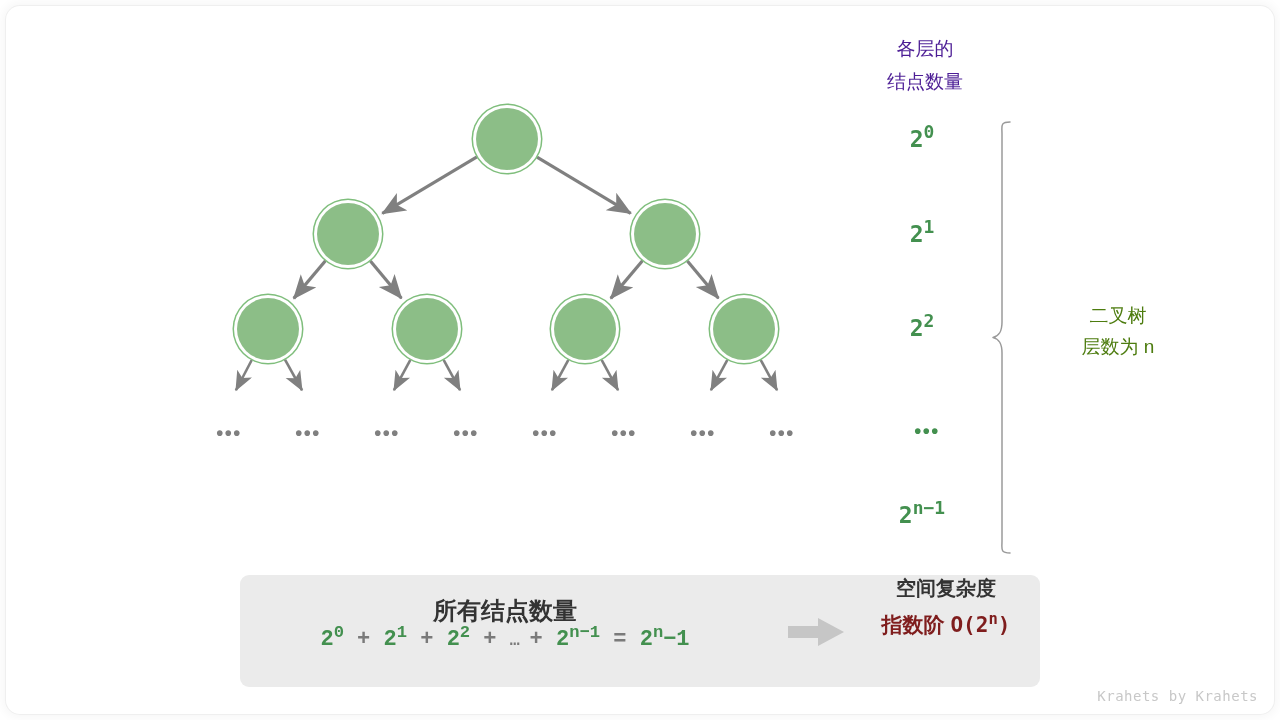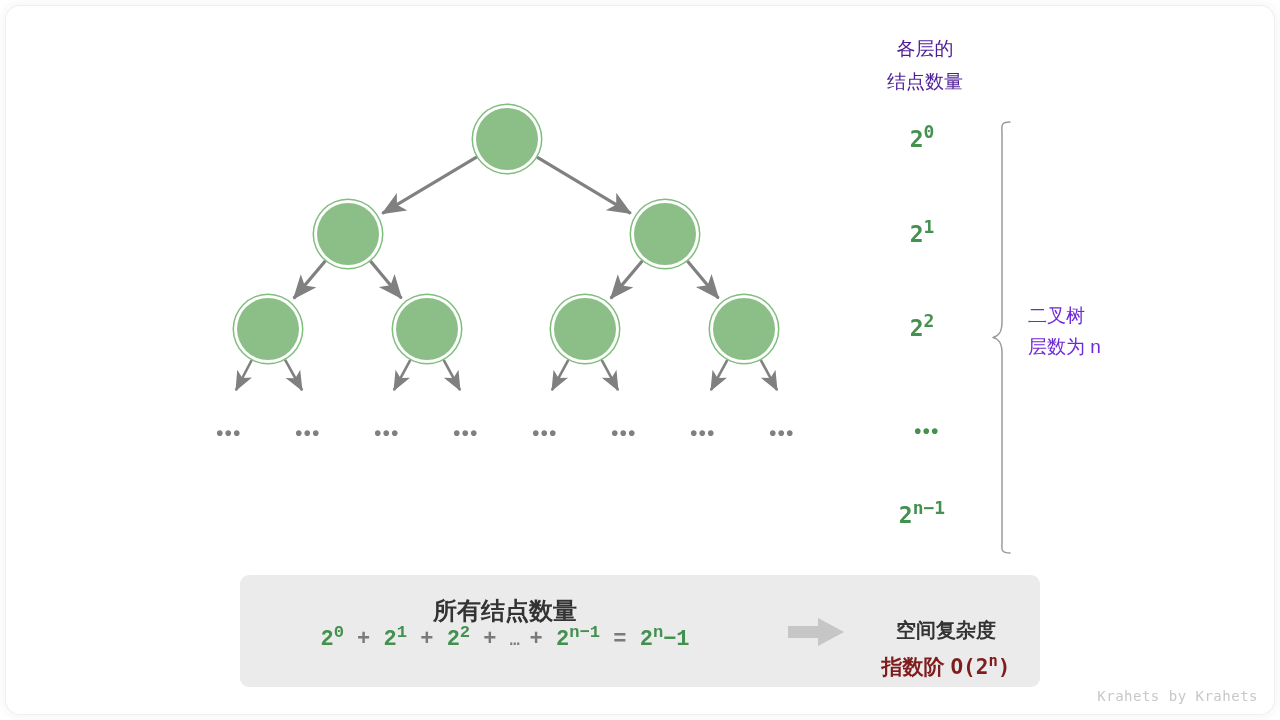--- a/index.html
+++ b/index.html
@@ -111,21 +111,22 @@
     width: 30px;
     height: 435px;
   }
 
   
   #tree-note {
     position: absolute;
     left: 1028px;
     top: 300px;
     width: 180px;
-    color: #6d28d9;
+    text-align: center;
+    color: #4d7c0f;
     font-size: 19px;
     line-height: 31px;
     font-family: "Liberation Sans", "DejaVu Sans", sans-serif;
   }
   #tree-note div { white-space: nowrap; }
 
   
   #summary {
     position: absolute;
     left: 240px;
@@ -176,24 +177,22 @@
     left: 612px;
     top: 0px;
     width: 188px;
     height: 112px;
     text-align: center;
   }
   .sum-right-title {
     color: #333333;
     font-size: 20px;
     font-weight: bold;
-    padding-top: 20px;
     white-space: nowrap;
     font-family: Liberation Mono, monospace;
-    margin-top: 22px;
   }
   .sum-right-val {
     margin-top: 9px;
     color: #7f1d1d;
     font-size: 21px;
     font-weight: bold;
     white-space: nowrap;
     font-family: "Liberation Sans", "DejaVu Sans", sans-serif;
   }
   .sum-right-val .mono {

